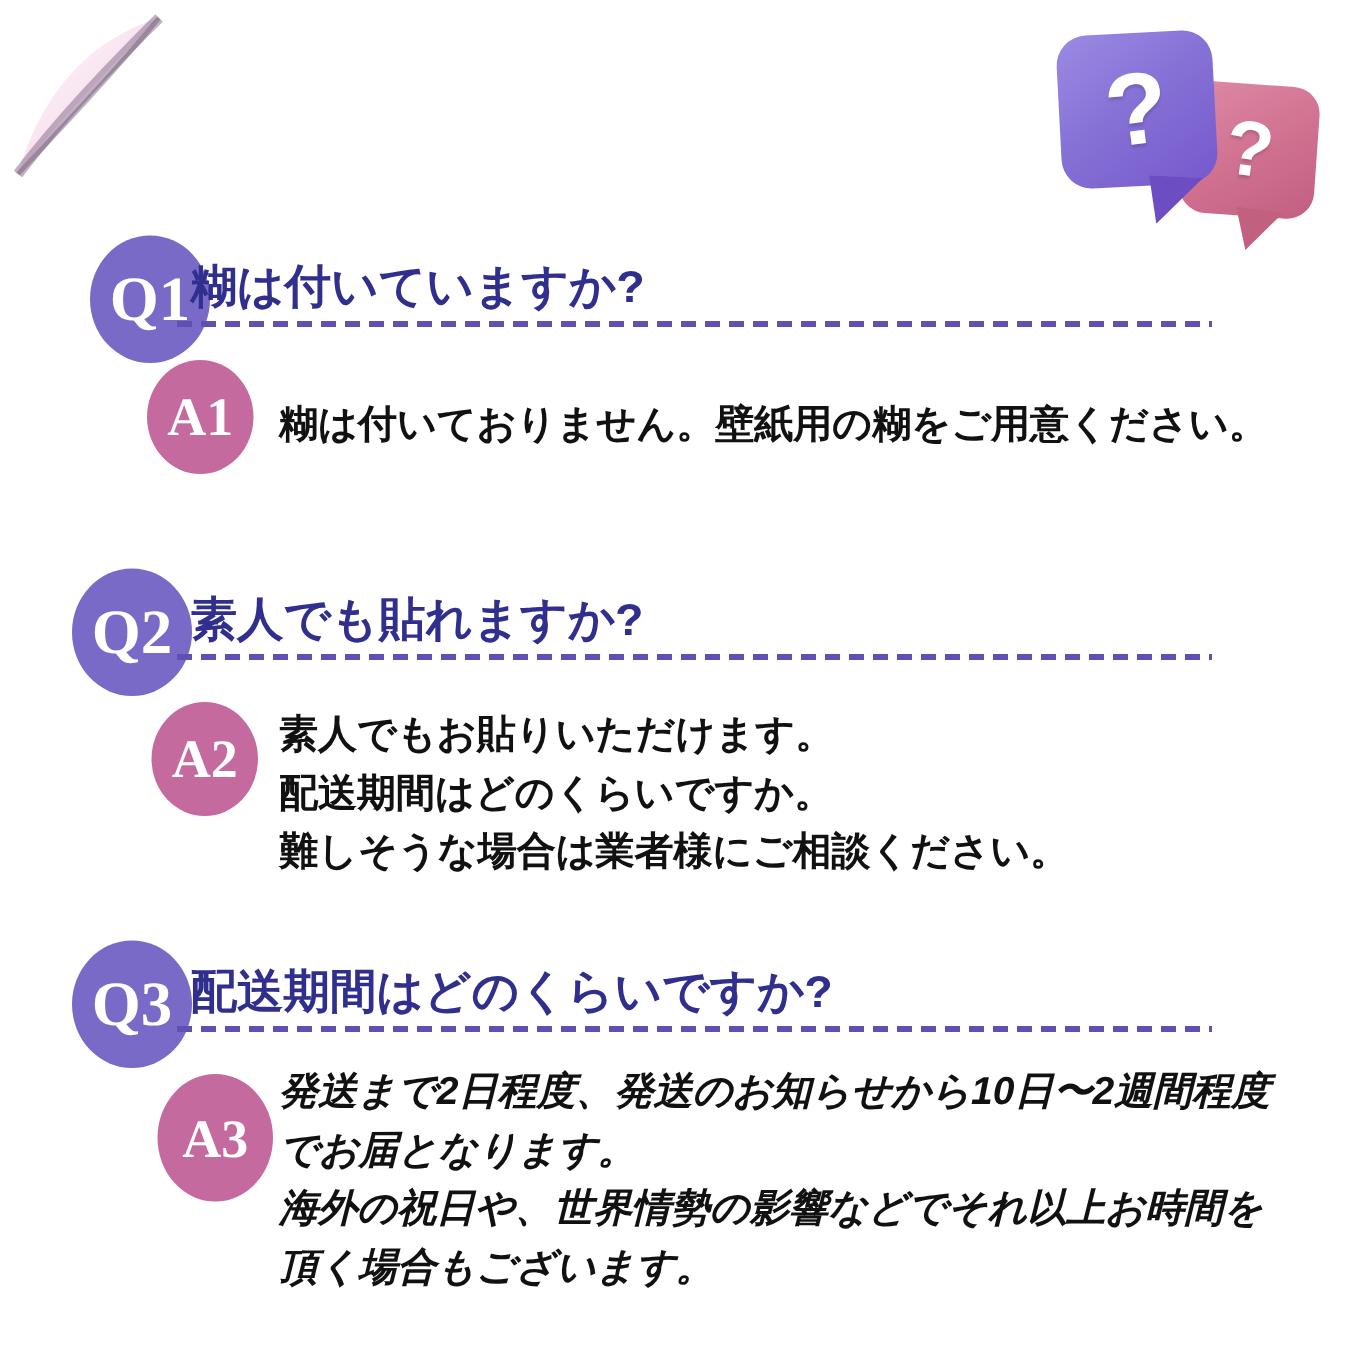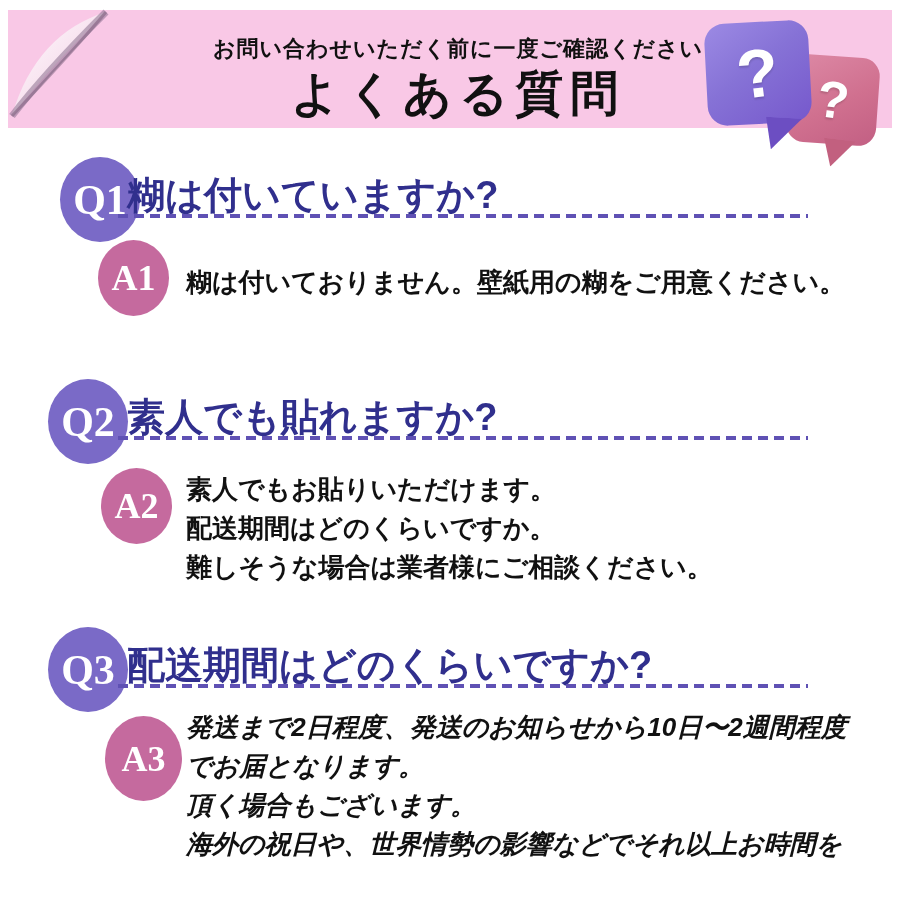--- a/index.html
+++ b/index.html
@@ -59,22 +59,22 @@
   .circle{
     position:absolute;border-radius:50%;color:#fff;
     display:flex;align-items:center;justify-content:center;
     font-family:"Liberation Serif","DejaVu Serif",serif;font-weight:bold;
   }
   .circle.q{background:var(--q-circle-purple,#7A6AC7);width:80px;height:85px;font-size:42px;}
   .circle.a{background:var(--a-circle-pink,#C56A9E);width:71px;height:76px;font-size:36px;}
 
   
   .question{
-    position:absolute;font-size:38px;font-weight:bold;white-space:nowrap;
-    font-family:Liberation Sans, sans-serif;
+    position:absolute;font-size:31px;font-weight:bold;white-space:nowrap;
+    font-family:Liberation Mono, monospace;
     color:var(--question-text,#302F8D);
   }
   .dash{
     position:absolute;left:118px;width:690px;height:4px;
     background:repeating-linear-gradient(90deg,
       var(--dash-purple,#5F51B4) 0 10px, transparent 10px 16px);
   }
 
   
   .answer{
@@ -100,24 +100,20 @@
   #q3-text{left:127px;top:640px;}
   #q3-dash{top:684px;}
   #a3-circle{left:105px;top:716px;width:77px;height:85px;}
   #a3-text{top:708px;font-style:italic;}
 </style>
 </head>
 <body>
 
 <div class="page">
 
-  <div class="banner">
-    <div class="banner-subtitle">お問い合わせいただく前に一度ご確認ください</div>
-    <div class="banner-title">よくある質問</div>
-  </div>
 
   <svg class="fold" width="120" height="120" viewBox="0 0 120 120">
     <defs>
       <linearGradient id="foldGrad" x1="0" y1="0" x2="1" y2="1">
         <stop offset="0" stop-color="#ffffff"></stop>
         <stop offset="0.55" stop-color="#f7e0ee"></stop>
         <stop offset="1" stop-color="#d8b2ca"></stop>
       </linearGradient>
     </defs>
     <path d="M100,4 C55,18 22,52 6,108 C35,70 68,36 100,4 Z" fill="url(#foldGrad)"></path>
@@ -164,17 +160,17 @@
     <span>Q3</span>
   </div>
   <div class="question" id="q3-text">配送期間はどのくらいですか?</div>
   <div class="dash" id="q3-dash"></div>
   <div class="circle a" id="a3-circle">
     <span>A3</span>
   </div>
   <div class="answer" id="a3-text">
     <div>発送まで2日程度、発送のお知らせから10日〜2週間程度</div>
     <div>でお届となります。</div>
+    <div>海外の祝日や、世界情勢の影響などでそれ以上お時間を</div>
     <div>頂く場合もございます。</div>
-    <div>海外の祝日や、世界情勢の影響などでそれ以上お時間を</div>
   </div>
 
 </div>
 
 </body></html>

